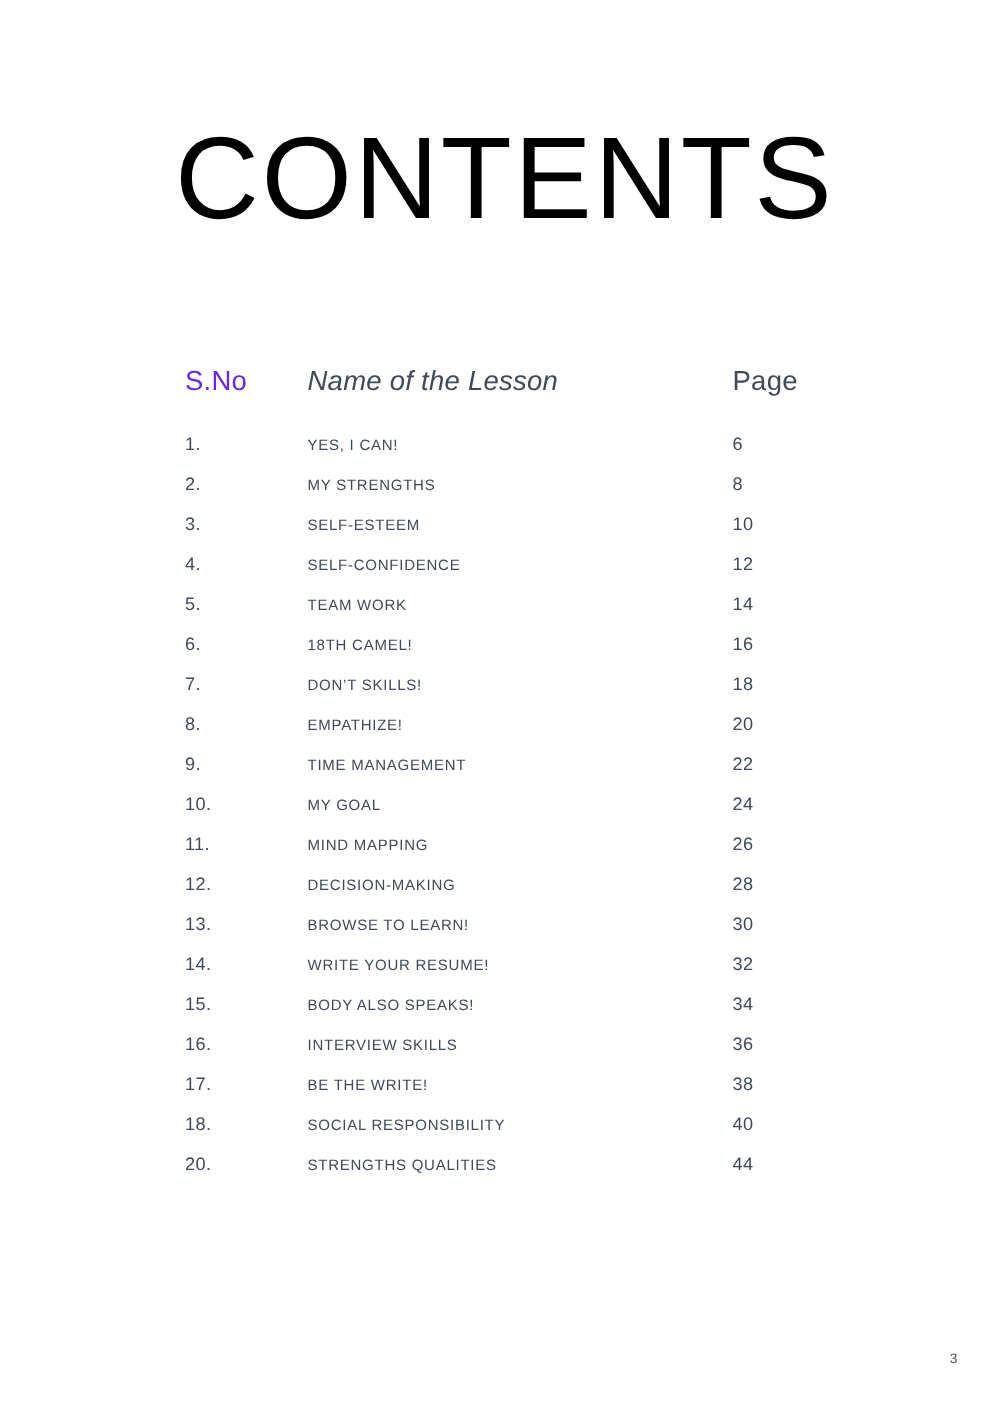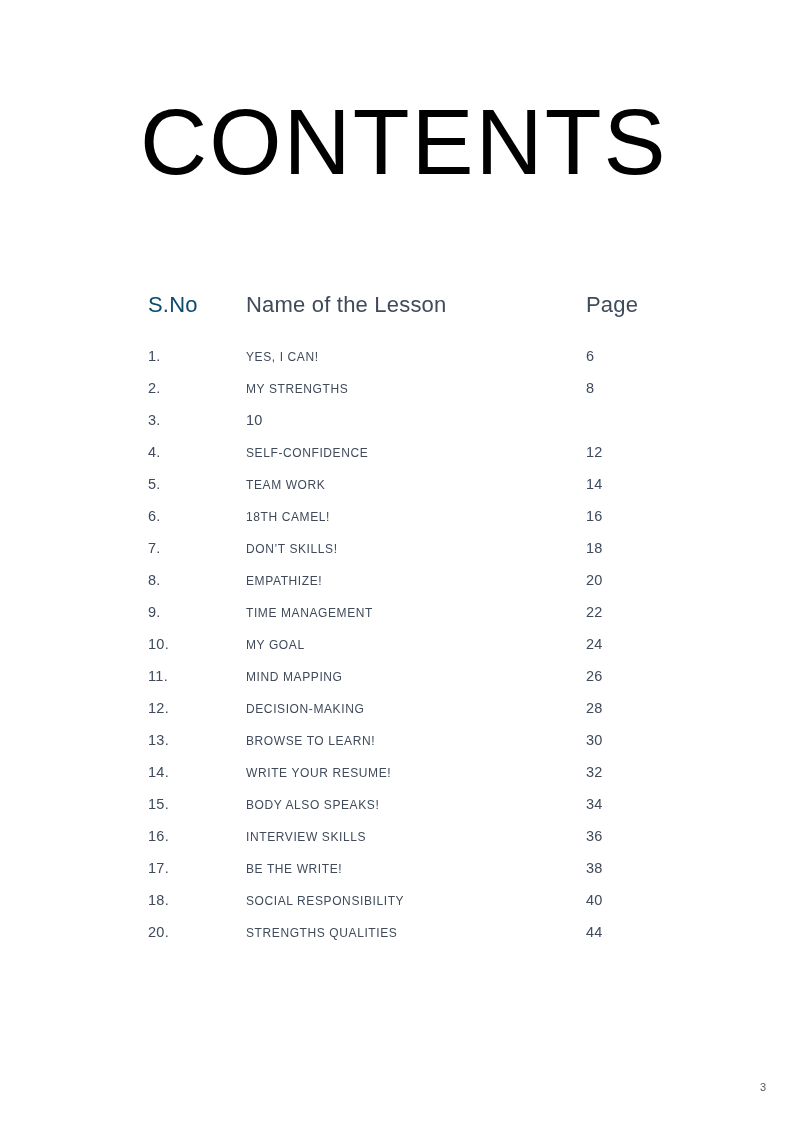--- a/index.html
+++ b/index.html
@@ -38,28 +38,29 @@
     width: 520px;
   }
   .head-row {
     display: flex;
     align-items: baseline;
     margin-bottom: 30px;
   }
   .head-sno {
     width: 98px;
     font-size: 22px;
-    color: #0c4a6e;
+    color: #6d28d9;
     letter-spacing: 0.2px;
   }
   .head-name {
     width: 340px;
     font-size: 22px;
     color: #3f4a5a;
     letter-spacing: 0.2px;
+    font-style: italic;
   }
   .head-page {
     font-size: 22px;
     color: #3f4a5a;
     letter-spacing: 0.2px;
     text-align: center;
   }
   .row {
     display: flex;
     align-items: baseline;
@@ -110,20 +111,21 @@
       <div class="c-name">YES, I CAN!</div>
       <div class="c-page">6</div>
     </div>
     <div class="row">
       <div class="c-sno">2.</div>
       <div class="c-name">MY STRENGTHS</div>
       <div class="c-page">8</div>
     </div>
     <div class="row">
       <div class="c-sno">3.</div>
+      <div class="c-name">SELF-ESTEEM</div>
       <div class="c-page">10</div>
     </div>
     <div class="row">
       <div class="c-sno">4.</div>
       <div class="c-name">SELF-CONFIDENCE</div>
       <div class="c-page">12</div>
     </div>
     <div class="row">
       <div class="c-sno">5.</div>
       <div class="c-name">TEAM WORK</div>

